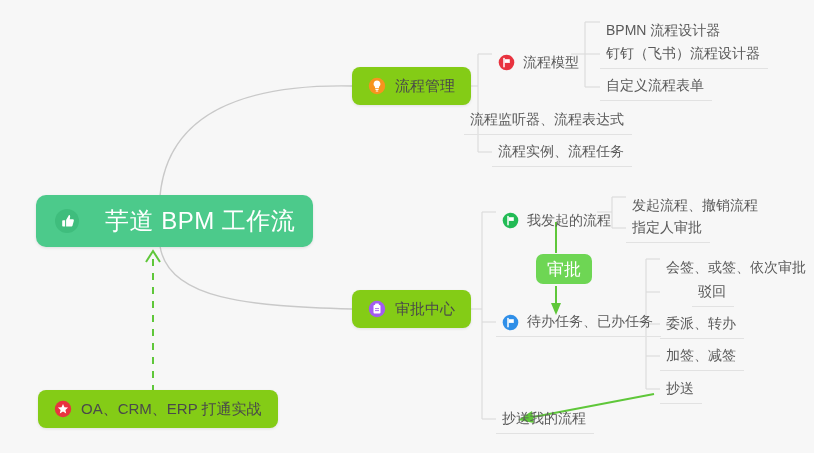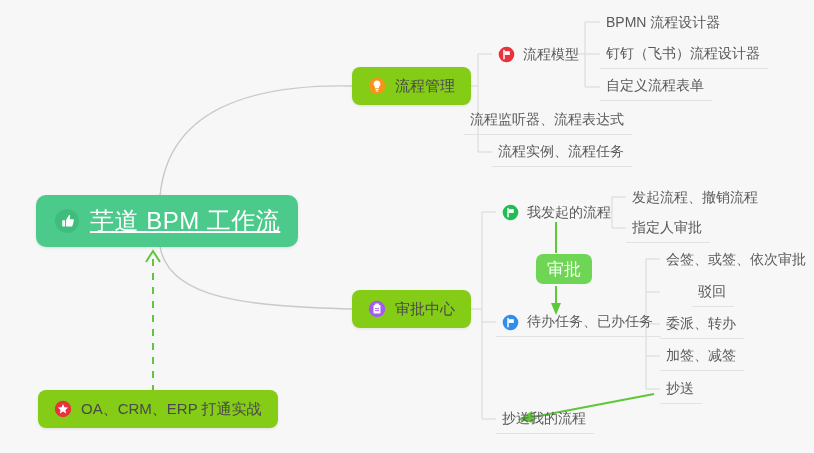--- a/index.html
+++ b/index.html
@@ -20,21 +20,21 @@
   .root{
     background:#4cca8b;
     border-radius:10px;
     padding:0 18px;
     height:52px;
     color:#ffffff;
     font-size:24px;
     letter-spacing:.5px;
     box-shadow:0 1px 3px rgba(0,0,0,.10);
   }
-  .root .lbl{margin-left:10px;text-decoration:underline;}
+  .root .lbl{margin-left:25px;}
 
   
   .card{
     background:#84cc16;
     border-radius:8px;
     padding:0 16px;
     height:38px;
     font-size:15px;
     color:#4a4a4a;
     box-shadow:0 1px 3px rgba(0,0,0,.09);
@@ -45,21 +45,21 @@
   .leaf{
     font-size:14px;
     color:#5a5a5a;
     height:29px;
     padding:0 8px 0 6px;
     border-bottom:1px solid #e2e2e2;
     align-items:center;
   }
   .leaf .lbl{margin-left:0;}
   .leaf.with-icon .lbl{margin-left:8px;}
-  .leaf.noline{border-bottom:none;}
+  .leaf.noline{border-bottom:none;margin-top:8px;}
 
   
   .badge{
     background:#6ed654;
     border-radius:7px;
     color:#ffffff;
     font-size:17px;
     height:30px;
     padding:0 11px;
     justify-content:center;

